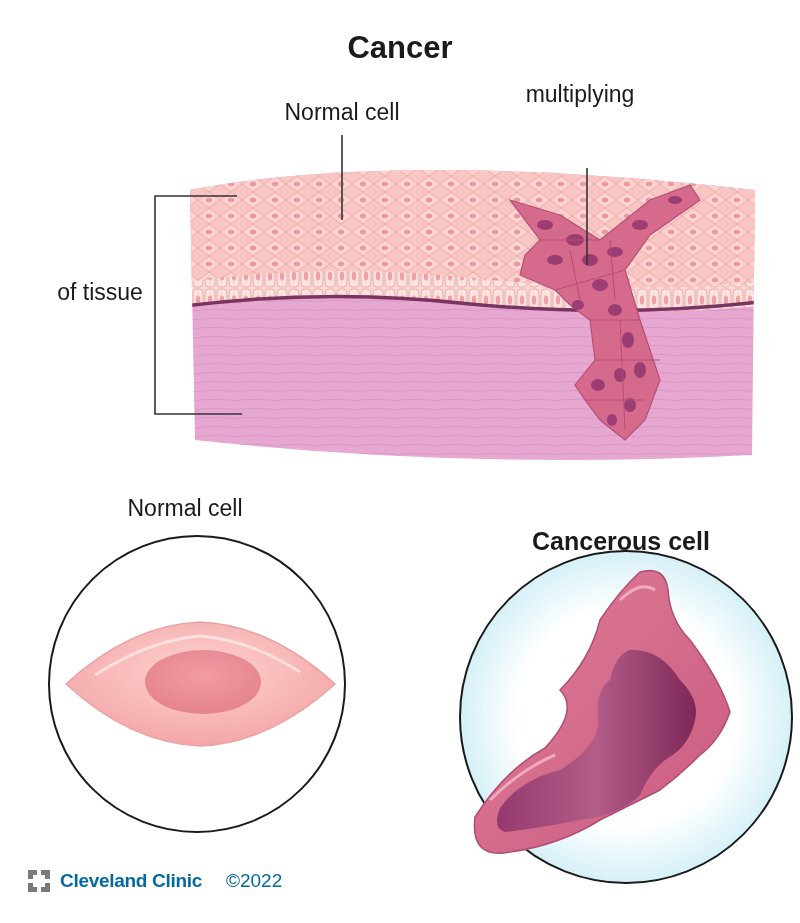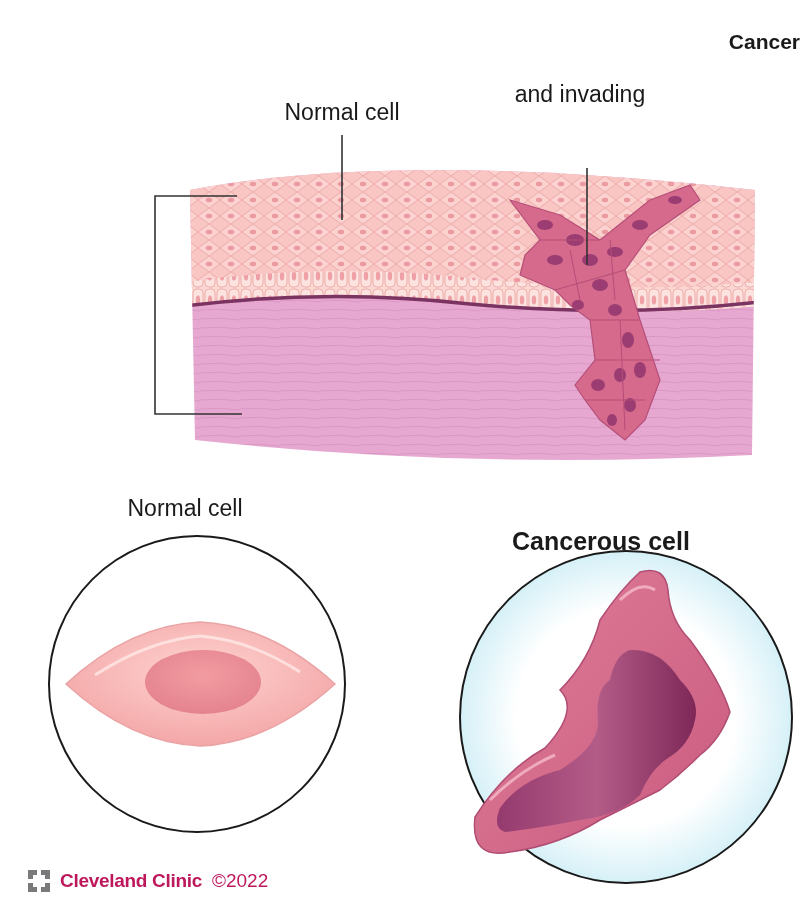--- a/index.html
+++ b/index.html
@@ -1,24 +1,24 @@
 <!DOCTYPE html>
 <html><head>
 <meta charset="utf-8">
 <style>
   html, body { margin: 0; padding: 0; background: #ffffff; }
   body { width: 800px; height: 923px; position: relative; overflow: hidden; font-family: "Liberation Sans", sans-serif; color: #1a1a1a; }
   .abs { position: absolute; }
-  .title { left: 0; width: 800px; top: 30px; text-align: right; font-weight: bold; font-size: 21px; }
+  .title { left: 0; width: 800px; top: 30px; text-align: center; font-weight: bold; font-size: 31px; }
   .label { font-size: 23px; text-align: center; line-height: 29px; }
-  .bold-label { font-size: 25px; font-weight: bold; }
+  .bold-label { font-size: 25px; font-weight: bold; margin-left: 20px; }
   svg { position: absolute; left: 0; top: 0; }
-  .footer { left: 28px; top: 870px; display: flex; align-items: center; gap: 10px; color: #be185d; font-size: 19px; }
+  .footer { left: 28px; top: 870px; display: flex; align-items: center; gap: 10px; color: #0369a1; font-size: 19px; }
   .footer .brand { font-weight: bold; letter-spacing: -0.3px; }
-  .footer .copy { }
+  .footer .copy { margin-left: 14px; }
 </style>
 </head>
 <body>
 
 <div class="abs title">Cancer</div>
 
 <svg width="800" height="923" viewBox="0 0 800 923">
   <defs>
     <pattern id="cellPat" x="0" y="0" width="22" height="16" patternUnits="userSpaceOnUse">
       <rect width="22" height="16" fill="#f9c6c3"></rect>
@@ -109,24 +109,25 @@
     <circle cx="626" cy="717" r="166" fill="url(#blueGlow)" stroke="#1a1a1a" stroke-width="2"></circle>
     <path d="M475 817 Q505 770 545 748 Q580 710 560 690 Q590 660 600 620 Q620 590 640 572 Q665 565 668 590 Q670 620 690 640 Q720 680 730 712 Q720 740 700 755 Q680 775 660 790 Q630 805 600 820 Q560 845 510 852 Q470 860 475 817 Z" fill="url(#cancerGrad)" stroke="#b14d74" stroke-width="1.5"></path>
     <path d="M490 800 Q520 770 555 755 M620 600 Q640 580 655 590" stroke="#f3b6c6" stroke-width="3" fill="none" opacity="0.85"></path>
     <path d="M500 808 Q520 780 560 770 Q600 745 598 720 Q595 690 610 680 Q615 655 630 650 Q660 648 680 680 Q700 700 695 720 Q690 745 668 758 Q650 770 640 795 Q620 815 580 820 Q540 828 505 832 Q492 828 500 808 Z" fill="url(#cancerNucGrad)"></path>
   </g>
 </svg>
 
 <div class="abs label" style="left:262px; top:98px; width:160px;">Normal cell</div>
 
 <div class="abs label" style="left:470px; top:80px; width:220px;">
-  <div>and invading</div>
+  <div>multiplying</div>
 </div>
 
 <div class="abs label" style="left:48px; top:278px; width:104px;">
+  <div>of tissue</div>
 </div>
 
 <div class="abs label" style="left:100px; top:494px; width:170px;">Normal cell</div>
 
 <div class="abs bold-label" style="left:512px; top:527px; width:200px;">Cancerous cell</div>
 
 <div class="abs footer">
   <span style="display:inline-block;width:22px;height:22px;position:relative;">
     <svg width="22" height="22" viewBox="0 0 22 22" style="position:static">
       <path d="M0 0 H9 V5 H5 V9 H0 Z M13 0 H22 V9 H17 V5 H13 Z M0 13 H5 V17 H9 V22 H0 Z M17 13 H22 V22 H13 V17 H17 Z" fill="#7a7a7c"></path>

